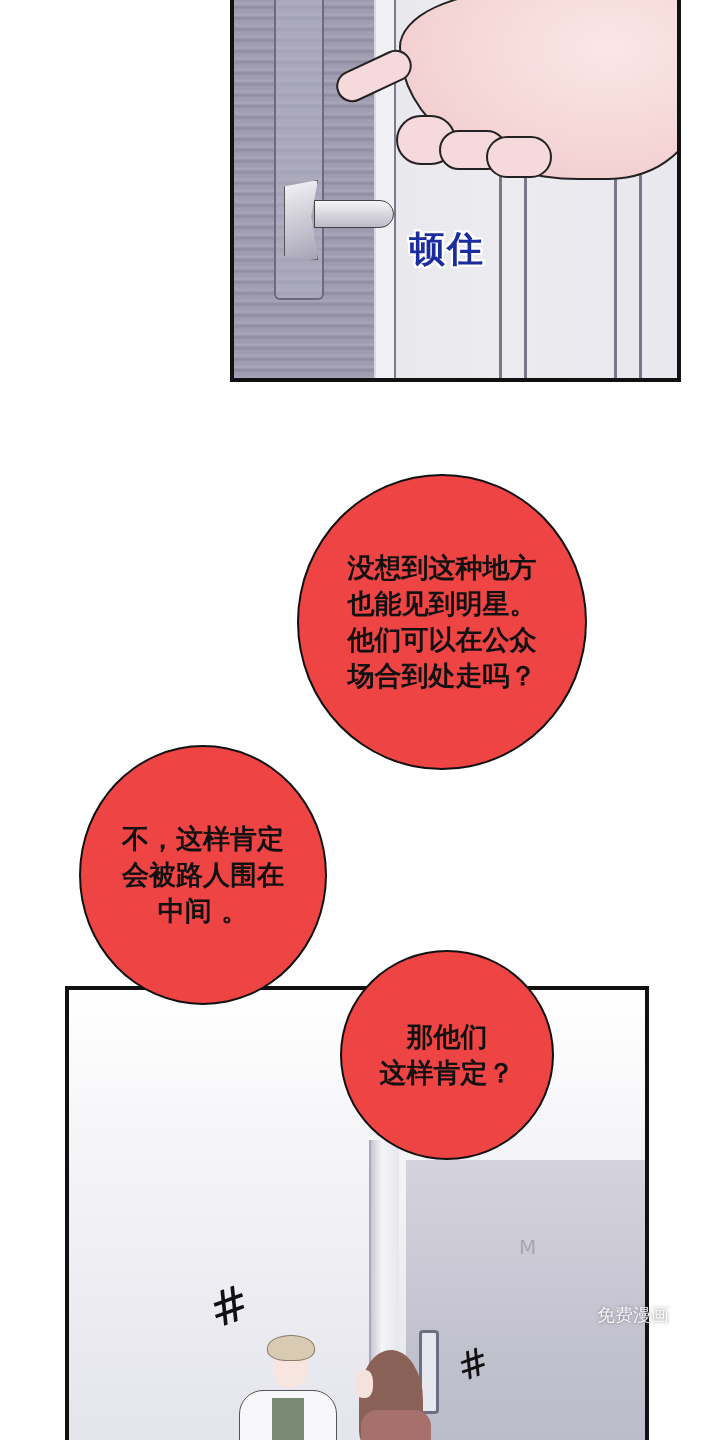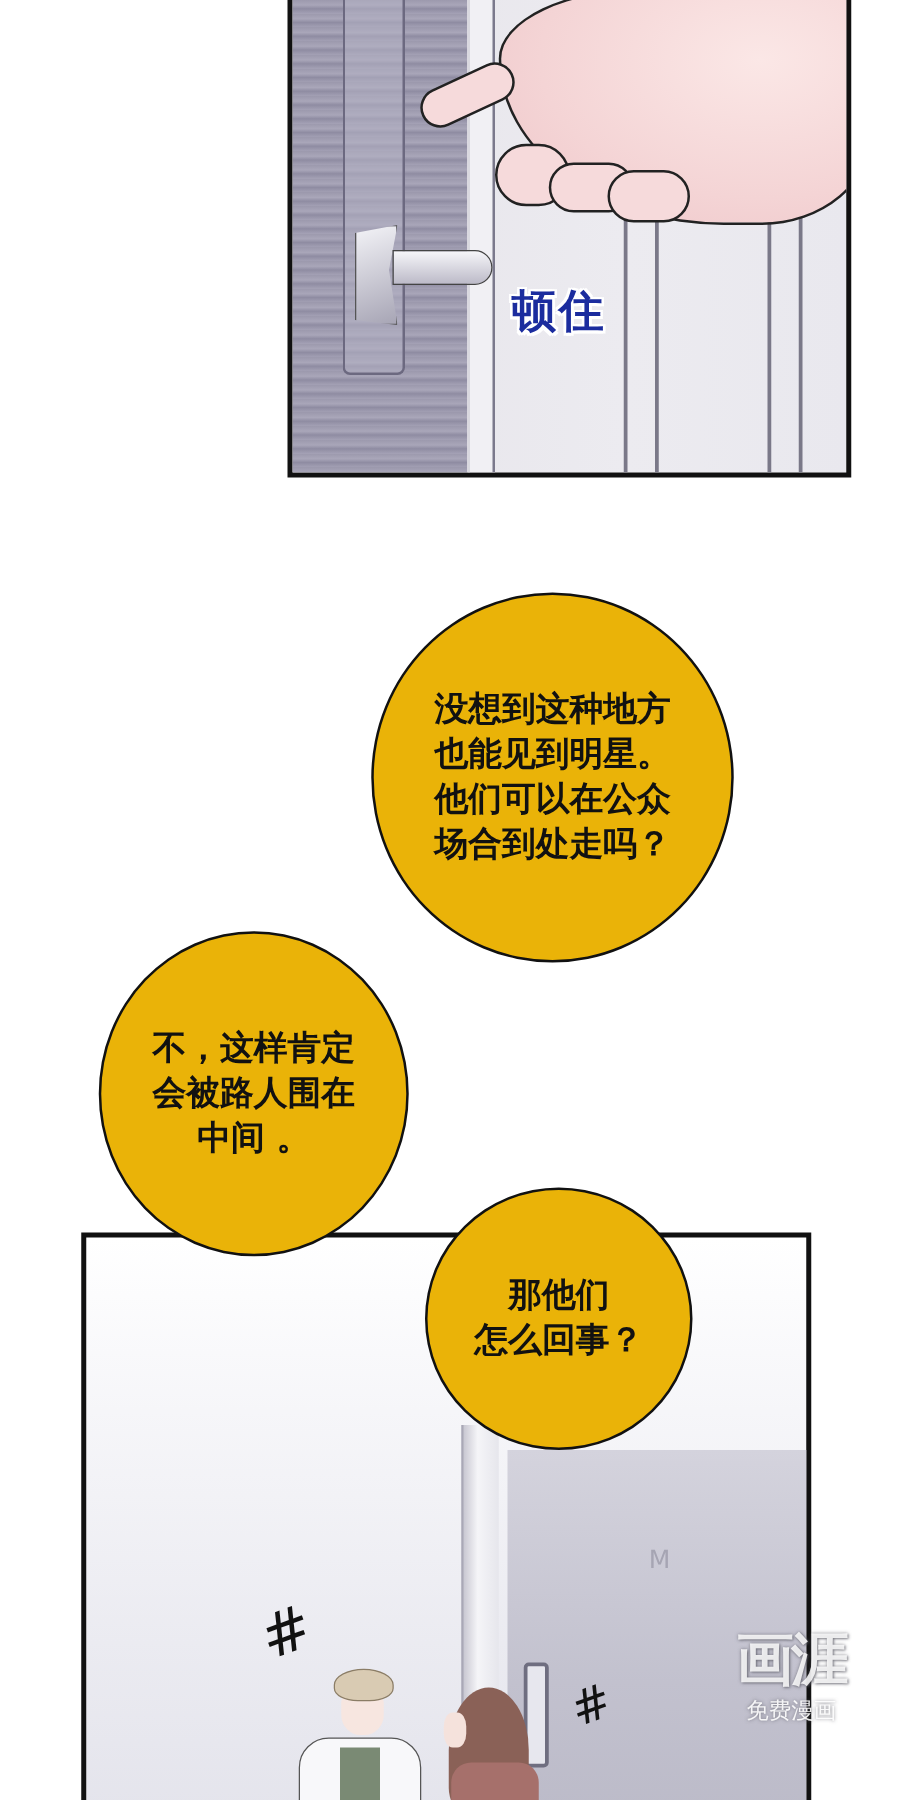--- a/index.html
+++ b/index.html
@@ -47,21 +47,21 @@
   }
   .p1-sfx {
     position: absolute; left: 175px; top: 225px;
     font-size: 36px; font-weight: bold; color: #1b2c9e; letter-spacing: 2px;
     text-shadow: -2px -2px 0 #fff, 2px -2px 0 #fff, -2px 2px 0 #fff, 2px 2px 0 #fff, 0 2px 0 #fff, 2px 0 0 #fff, -2px 0 0 #fff, 0 -2px 0 #fff;
     text-align: right;
   }
 
   
   .bubble {
-    position: absolute; background: #eab308; border: 2px solid #111; border-radius: 50%;
+    position: absolute; background: #ef4444; border: 2px solid #111; border-radius: 50%;
     display: flex; align-items: center; justify-content: center; text-align: center; z-index: 5;
   }
   .bubble-text {
     font-size: 27px; line-height: 36px; color: #111; font-weight: bold; white-space: pre-line;
     font-family: "DejaVu Sans", sans-serif;
   }
   .bubble1 { left: 297px; top: 474px; width: 290px; height: 296px; }
   .bubble2 { left: 79px; top: 745px; width: 248px; height: 260px; }
   .bubble3 { left: 340px; top: 950px; width: 214px; height: 210px; }
 
@@ -164,35 +164,34 @@
 他们可以在公众
 场合到处走吗？</div>
 </div>
 <div class="bubble bubble2">
   <div class="bubble-text">不，这样肯定
 会被路人围在
 中间 。</div>
 </div>
 <div class="bubble bubble3">
   <div class="bubble-text">那他们
-怎么回事？</div>
+这样肯定？</div>
 </div>
 
 <div class="panel2">
   <div class="p2-wall-frame"></div>
   <div class="p2-door"></div>
   <div class="p2-door-letter">M</div>
   <div class="p2-door-handle"></div>
   <div class="sfx-hash" style="left:140px;top:292px;">#</div>
   <div class="sfx-hash" style="left:388px;top:355px;font-size:38px;">#</div>
   <div class="man-shirt"></div>
   <div class="man-tee"></div>
   <div class="man-face"></div>
   <div class="man-hair" style="height:26px;"></div>
   <div class="woman-hair"></div>
   <div class="woman-face"></div>
   <div class="woman-top"></div>
 </div>
 
 <div class="watermark">
-  <div class="wm-logo">画涯</div>
   <div class="wm-sub">免费漫画</div>
 </div>
 
 </body></html>

